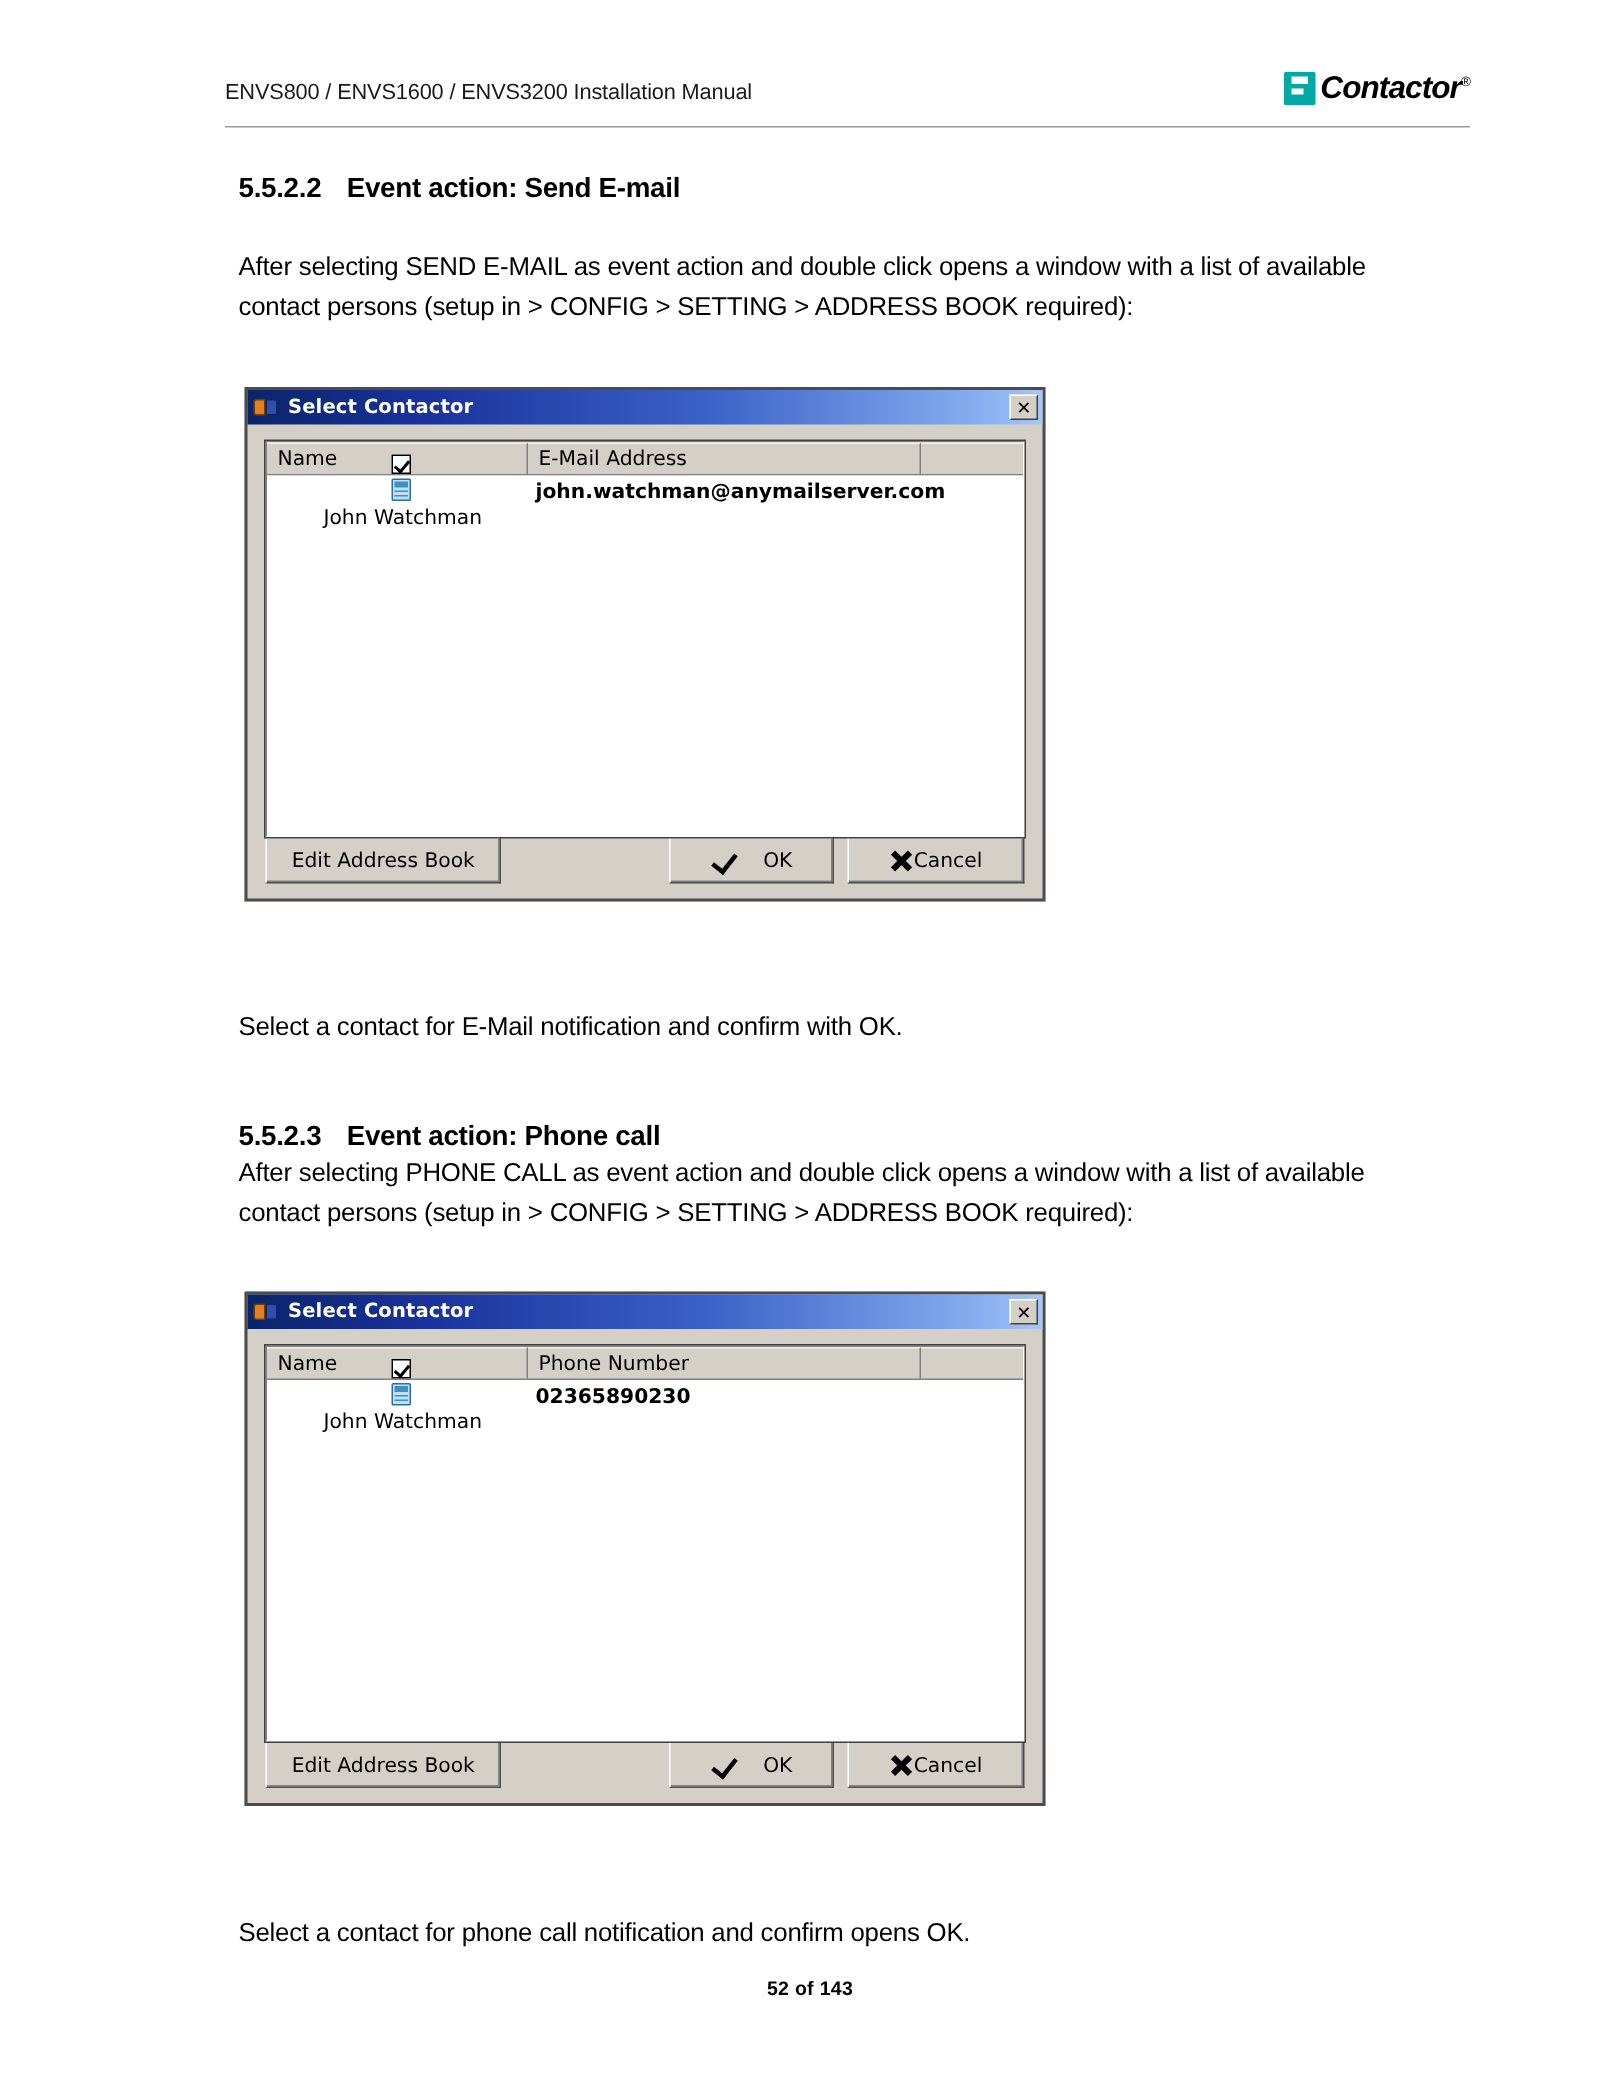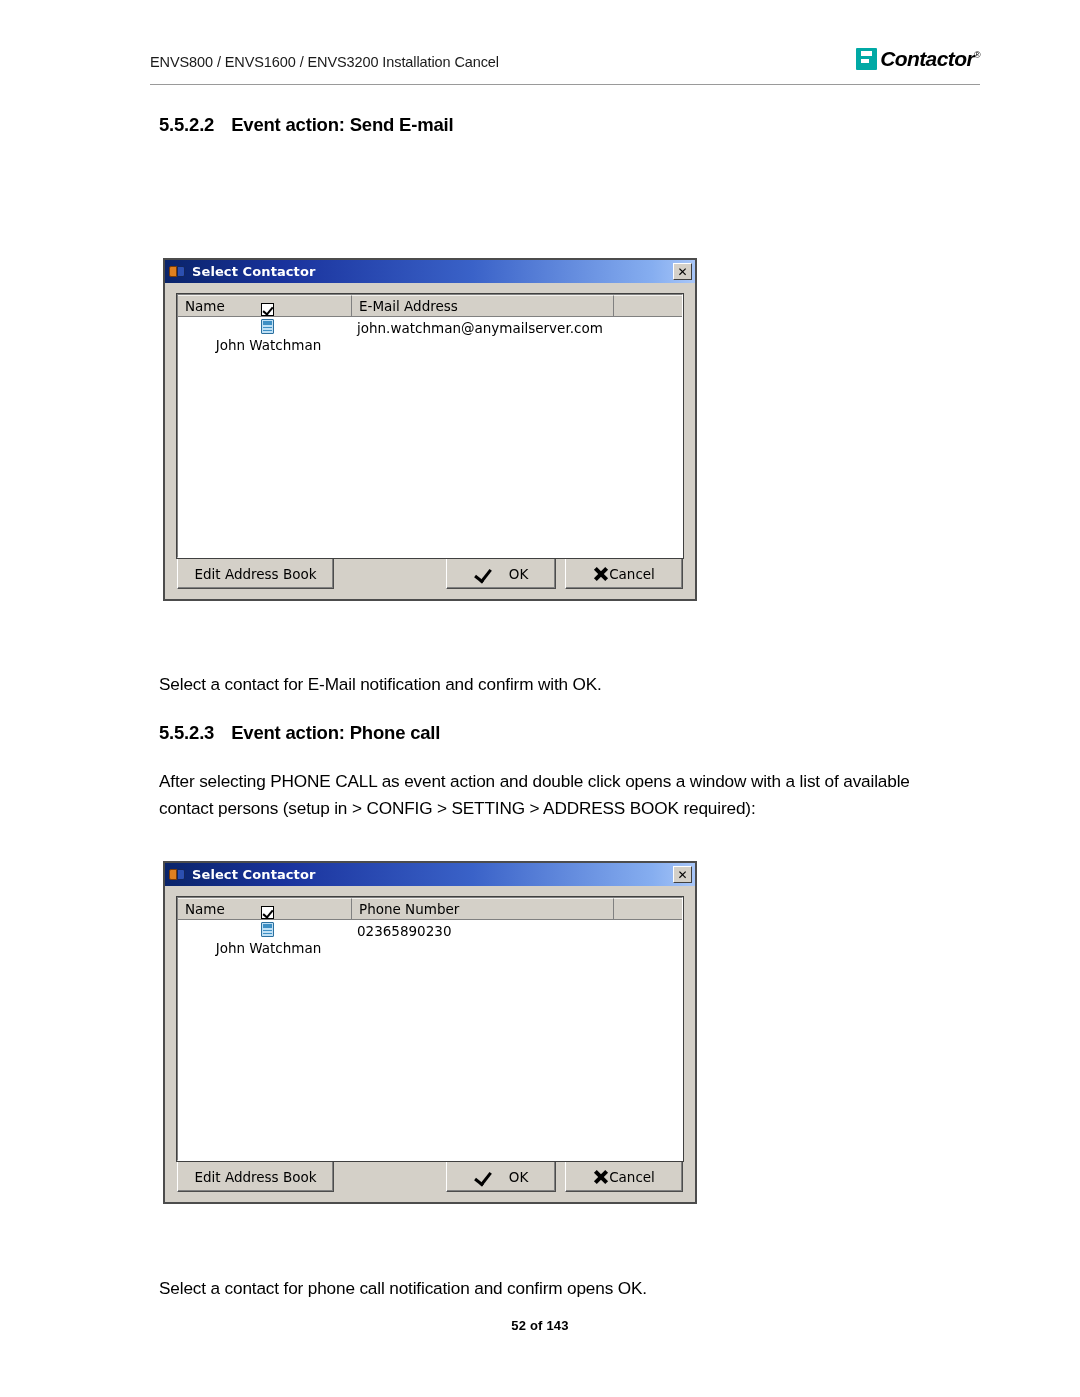--- a/index.html
+++ b/index.html
@@ -296,20 +296,21 @@
   }
   .row-label {
     font-size: 13.5px;
     white-space: nowrap;
     margin-left: 2px;
   }
   .cell-value {
     font-size: 13.5px;
     white-space: nowrap;
     padding-left: 5px;
+    font-weight: bold;
   }
 
   .btn-row {
     display: flex;
     align-items: center;
   }
   .btn {
     background: #d4d0c8;
     border-top: 1px solid #ffffff;
     border-left: 1px solid #ffffff;
@@ -356,32 +357,33 @@
   }
   .ico-x::before { transform: rotate(45deg); }
   .ico-x::after  { transform: rotate(-45deg); }
 </style>
 </head>
 <body>
 
 <div class="page">
 
   <div class="page-header">
-    <div class="header-text">ENVS800 / ENVS1600 / ENVS3200 Installation Cancel</div>
+    <div class="header-text">ENVS800 / ENVS1600 / ENVS3200 Installation Manual</div>
     <div class="logo-wrap">
       <div class="logo-mark"></div>
       <div class="logo-text"><span>Contactor</span><span class="logo-reg">®</span></div>
     </div>
   </div>
   <div class="header-rule"></div>
 
   <div class="sec-heading" style="top:114px;">
     <span class="num">5.5.2.2</span><span>Event action: Send E-mail</span>
   </div>
 
+  <div class="body-par" style="top:164px;">After selecting SEND E-MAIL as event action and double click opens a window with a list of available contact persons (setup in &gt; CONFIG &gt; SETTING &gt; ADDRESS BOOK required):</div>
 
   <div class="dialog" style="left:163px; top:258px;">
     <div class="titlebar">
       <span class="tb-icon">
         <span class="wing-l"></span>
           <span class="wing-r"></span>
       </span>
       <span class="tb-title">Select Contactor</span>
       <span class="tb-close">✕</span>
     </div>
@@ -412,21 +414,21 @@
         <div class="btn btn-cancel">
           <span class="ico-x"></span>
           <span>Cancel</span>
         </div>
       </div>
     </div>
   </div>
 
   <div class="caption" style="top:674px;">Select a contact for E-Mail notification and confirm with OK.</div>
 
-  <div class="sec-heading" style="top:722px;">
+  <div class="sec-heading" style="top:746px;">
     <span class="num">5.5.2.3</span><span>Event action: Phone call</span>
   </div>
 
   <div class="body-par" style="top:768px;">After selecting PHONE CALL  as event action and double click opens a window with a list of available contact persons (setup in &gt; CONFIG &gt; SETTING &gt; ADDRESS BOOK required):</div>
 
   <div class="dialog" style="left:163px; top:861px;">
     <div class="titlebar">
       <span class="tb-icon">
         <span class="wing-l"></span>
           <span class="wing-r"></span>

